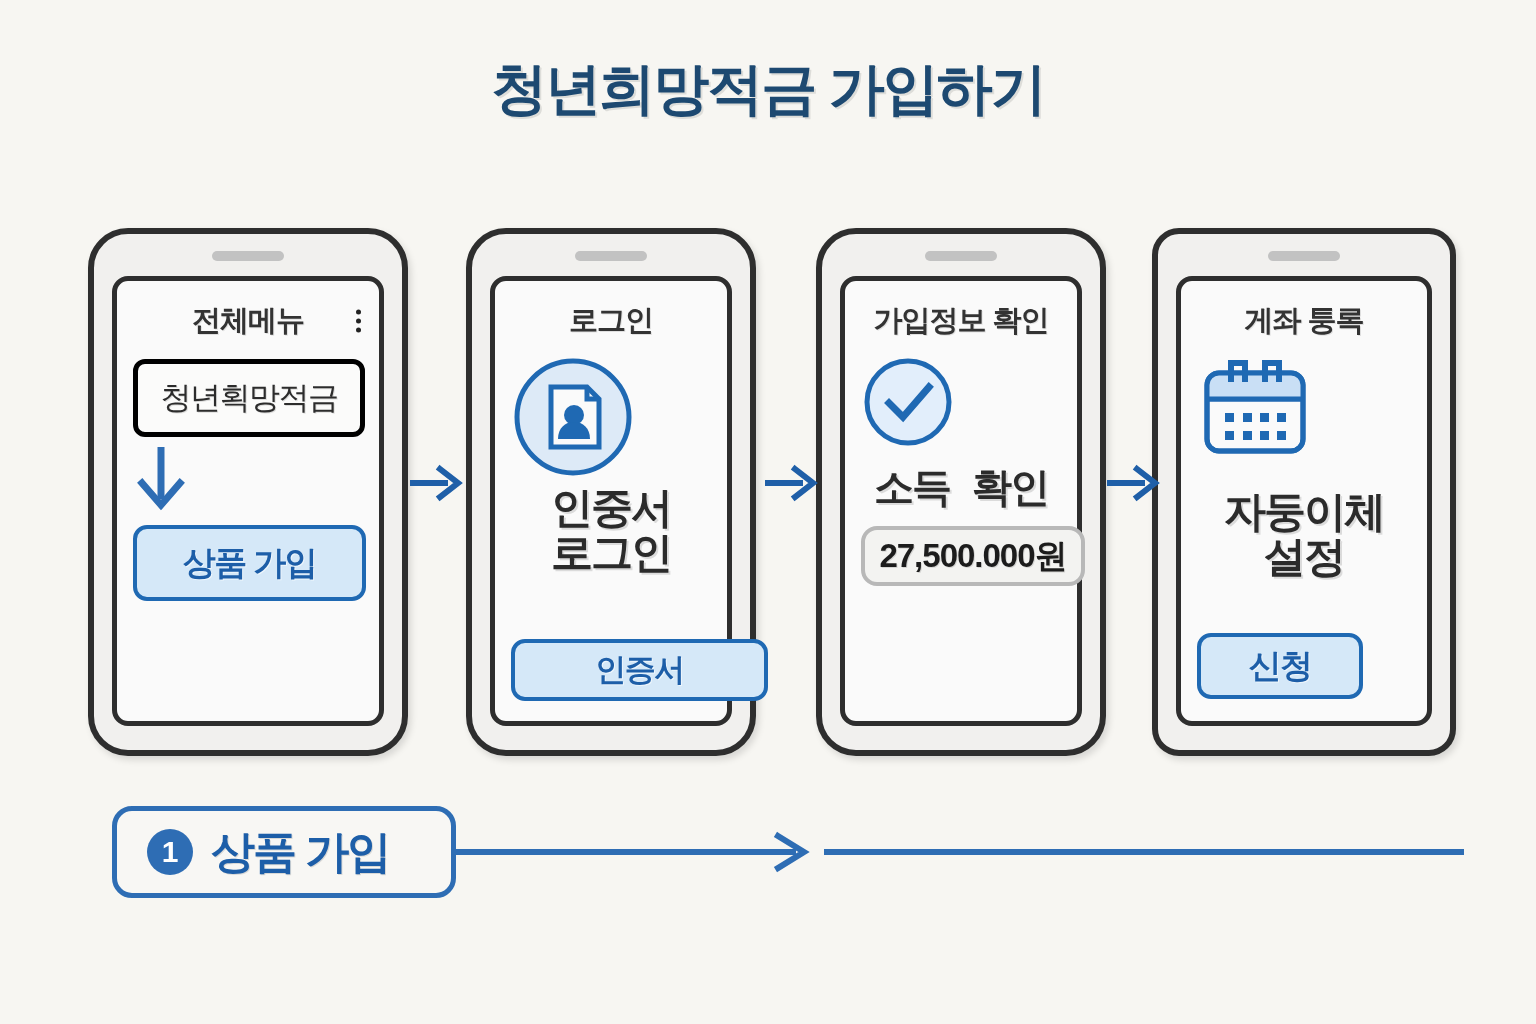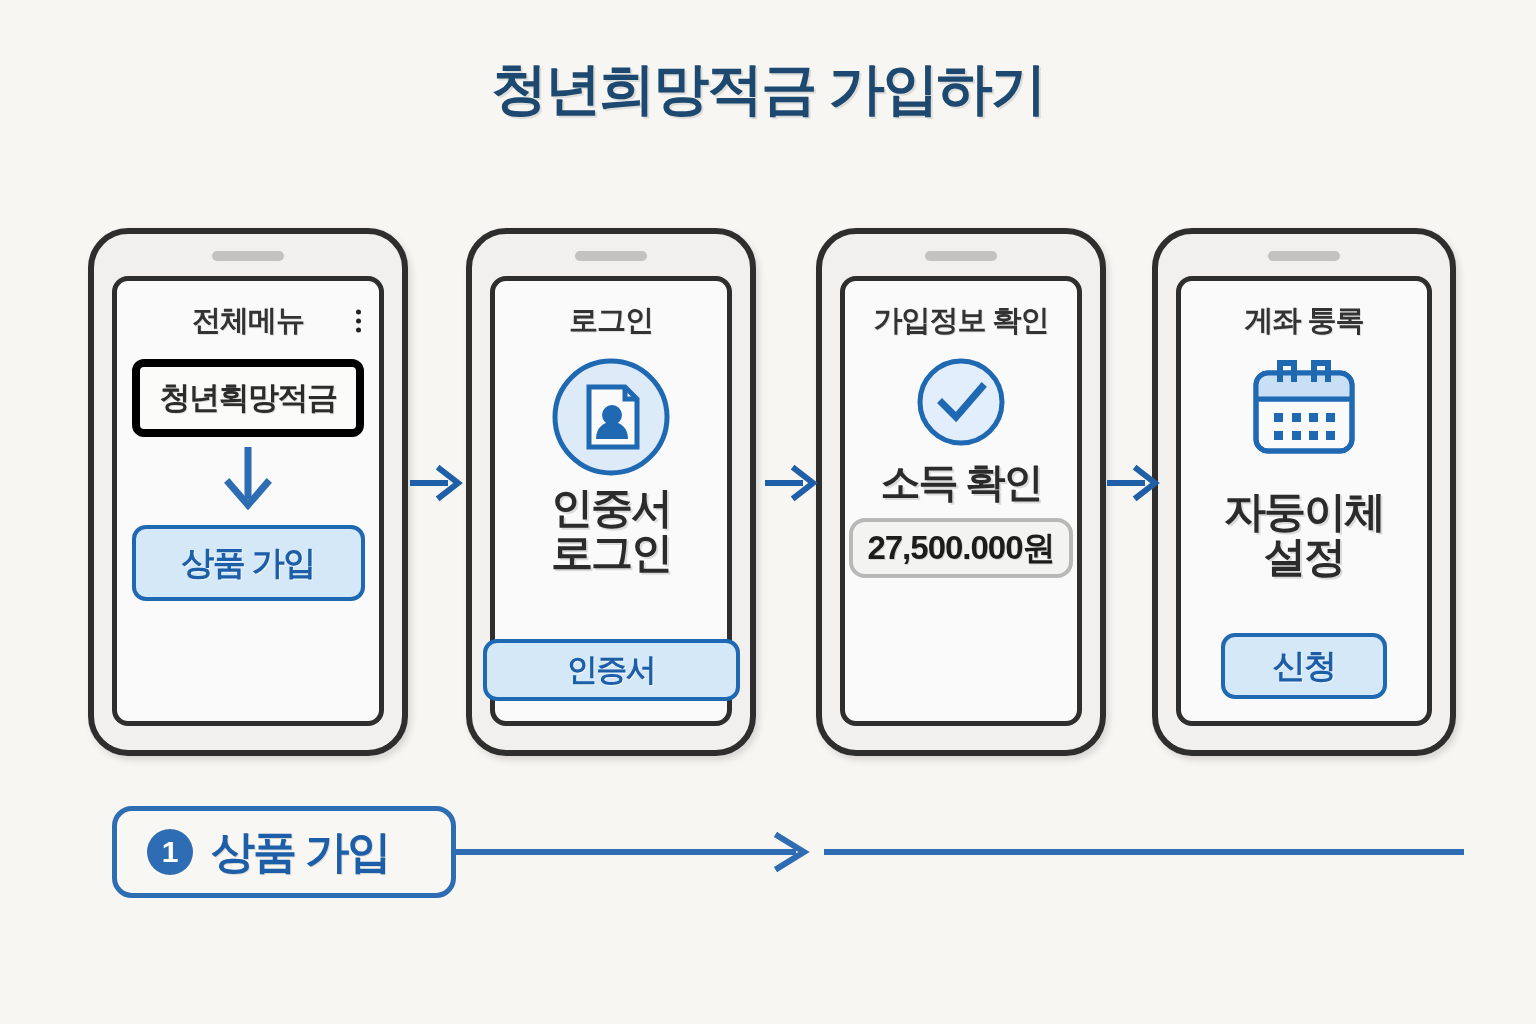--- a/index.html
+++ b/index.html
@@ -46,21 +46,21 @@
     width: 316px;
     height: 528px;
     background: #f1f0ee;
     border: 6px solid #2e2e2e;
     border-radius: 40px;
     box-shadow: 3px 4px 7px rgba(0,0,0,0.13);
   }
   .phone.p1 { left: 88px;  width: 320px; }
   .phone.p2 { left: 466px; width: 290px; }
   .phone.p3 { left: 816px; width: 290px; }
-  .phone.p4 { left: 1152px; width: 304px; }
+  .phone.p4 { left: 1152px; width: 304px; border-radius: 27px; }
 
   .speaker {
     position: absolute;
     top: 17px;
     left: 50%;
     transform: translateX(-50%);
     width: 72px;
     height: 10px;
     border-radius: 6px;
     background: #c2c2c2;
@@ -70,21 +70,20 @@
     position: absolute;
     top: 42px;
     left: 18px;
     right: 18px;
     bottom: 24px;
     background: #fafafa;
     border: 5px solid #2e2e2e;
     border-radius: 16px;
     display: flex;
     flex-direction: column;
-    align-items: center;
     padding: 18px 16px 14px 16px;
   }
 
   
   .scr-head {
     position: relative;
     width: 100%;
     display: flex;
     align-items: center;
     justify-content: center;
@@ -113,28 +112,28 @@
     height: 5px;
     border-radius: 50%;
     background: #222;
   }
 
   
   .menu-box {
     margin-top: 16px;
     width: 232px;
     height: 78px;
-    border: 8px solid #000000;
+    border: 5px solid #000000;
     border-radius: 12px;
     background: #fbfbfa;
     display: flex;
     align-items: center;
     justify-content: center;
     font-size: 31px;
-    font-weight: 700;
+    font-weight: 400;
     color: #2c2c2c;
     letter-spacing: -1.5px;
     text-shadow: 1px 1px 0 rgba(0,0,0,0.12);
   }
 
   
   .down-arrow { margin-top: 6px; }
 
   
   .cta {
@@ -316,21 +315,21 @@
         <div class="scr-head-title">가입정보 확인</div>
       </div>
 
       <div class="icon-wrap">
         <svg width="94" height="94" viewBox="0 0 94 94">
           <circle cx="47" cy="47" r="41" fill="#e2eefb" stroke="#1f69b3" stroke-width="5"></circle>
           <polyline points="28,48 42,62 68,32" fill="none" stroke="#1f69b3" stroke-width="7" stroke-linecap="square" stroke-linejoin="miter"></polyline>
         </svg>
       </div>
 
-      <div class="scr-big med" style="margin-top:8px;">소득 확인</div>
+      <div class="scr-big med" style="margin-top:16px;font-family:Liberation Mono, monospace;">소득 확인</div>
 
       <div class="value-box">27,500.000원</div>
 
       <div class="spacer"></div>
     </div>
   </div>
 
   <div class="phone p4">
     <div class="speaker"></div>
     <div class="screen">

